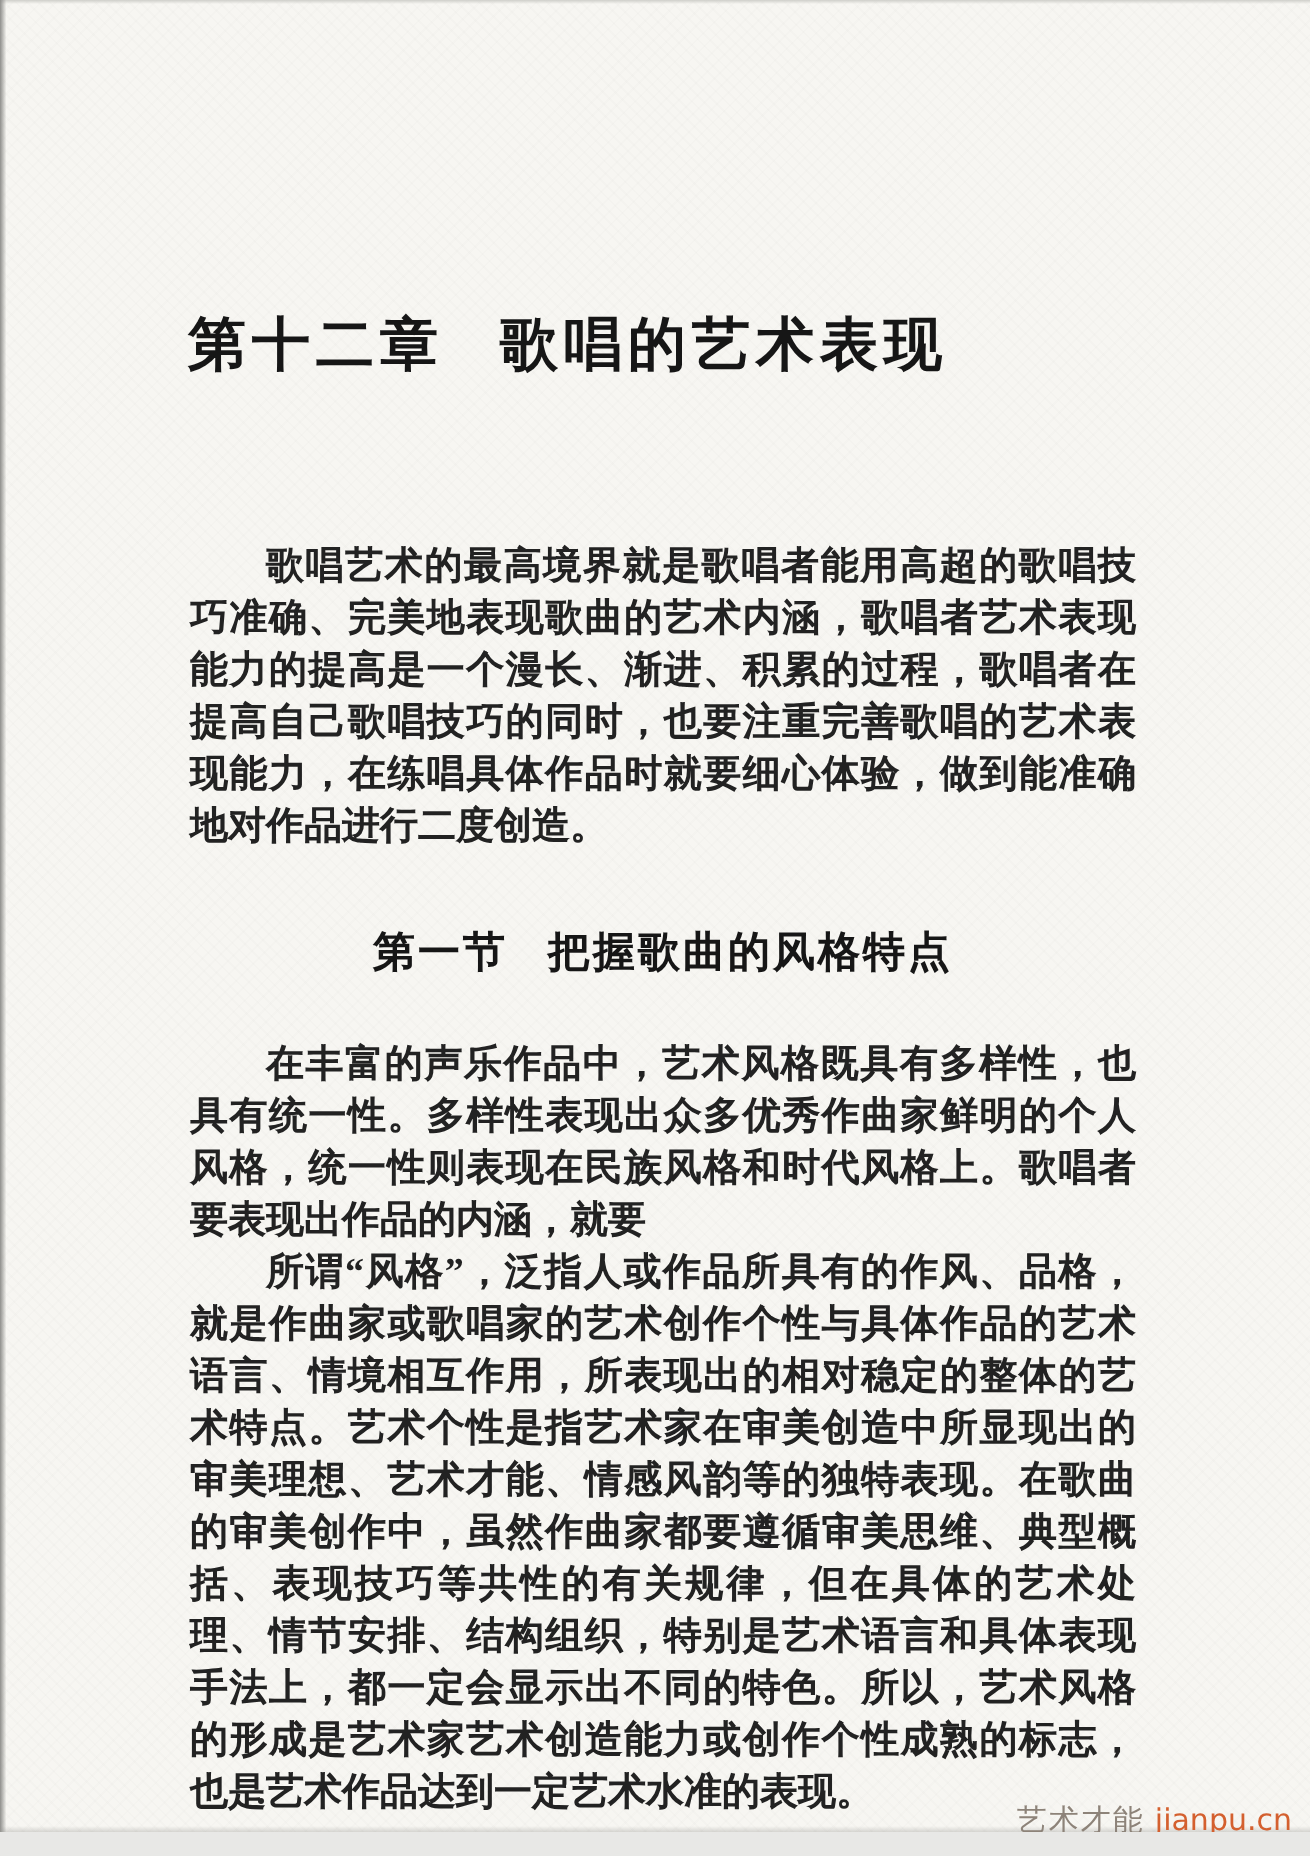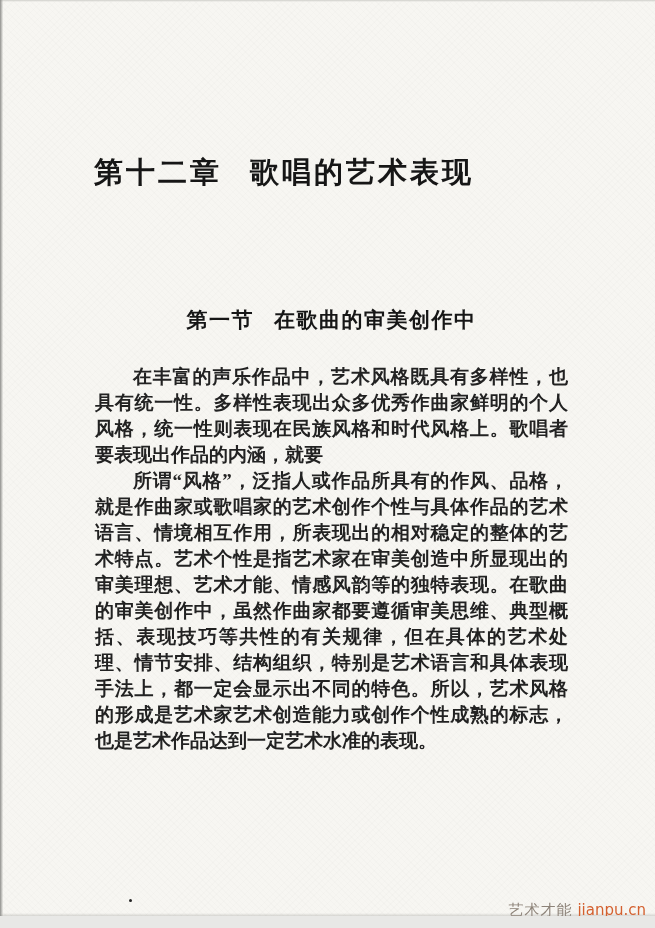--- a/index.html
+++ b/index.html
@@ -133,22 +133,23 @@
 <body>
 
 <div class="page">
   <div class="edge-top"></div>
   <div class="edge-left"></div>
   <div class="edge-bottom"></div>
 
   <h1 class="chapter-title"><span>第十二章</span><span class="chapter-gap"></span><span>歌唱的艺术表现</span></h1>
 
   <div class="body-text">
+    <p class="para">歌唱艺术的最高境界就是歌唱者能用高超的歌唱技巧准确、完美地表现歌曲的艺术内涵，歌唱者艺术表现能力的提高是一个漫长、渐进、积累的过程，歌唱者在提高自己歌唱技巧的同时，也要注重完善歌唱的艺术表现能力，在练唱具体作品时就要细心体验，做到能准确地对作品进行二度创造。</p>
 
-    <h2 class="section-heading"><span>第一节</span><span class="heading-gap"></span><span>在歌曲的审美创作中</span></h2>
+    <h2 class="section-heading"><span>第一节</span><span class="heading-gap"></span><span>把握歌曲的风格特点</span></h2>
 
     <p class="para">在丰富的声乐作品中，艺术风格既具有多样性，也具有统一性。多样性表现出众多优秀作曲家鲜明的个人风格，统一性则表现在民族风格和时代风格上。歌唱者要表现出作品的内涵，就要</p>
     <p class="para">所谓“风格”，泛指人或作品所具有的作风、品格，就是作曲家或歌唱家的艺术创作个性与具体作品的艺术语言、情境相互作用，所表现出的相对稳定的整体的艺术特点。艺术个性是指艺术家在审美创造中所显现出的审美理想、艺术才能、情感风韵等的独特表现。在歌曲的审美创作中，虽然作曲家都要遵循审美思维、典型概括、表现技巧等共性的有关规律，但在具体的艺术处理、情节安排、结构组织，特别是艺术语言和具体表现手法上，都一定会显示出不同的特色。所以，艺术风格的形成是艺术家艺术创造能力或创作个性成熟的标志，也是艺术作品达到一定艺术水准的表现。</p>
   </div>
 
   <div class="footer">
   </div>
 
   <div class="watermark"><span class="wm-name" style="color: rgb(141, 131, 121);">艺术才能</span><span class="wm-url" style="color: rgb(212, 96, 47);">jianpu.cn</span></div>
 

